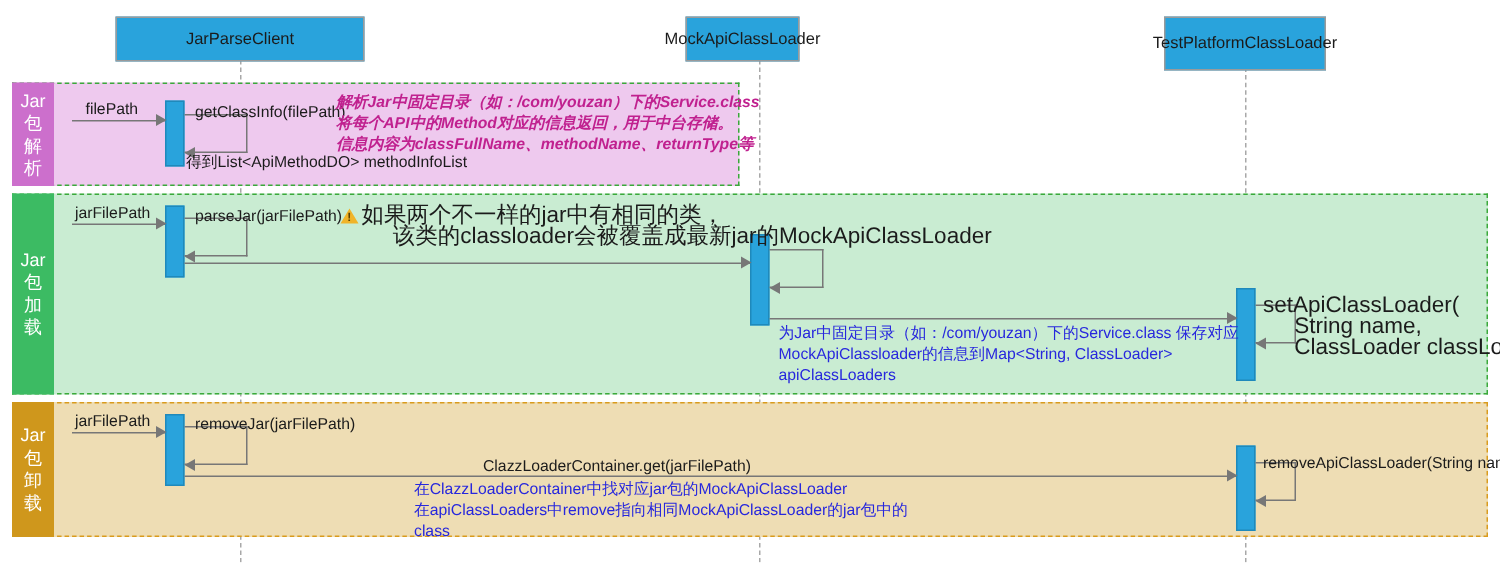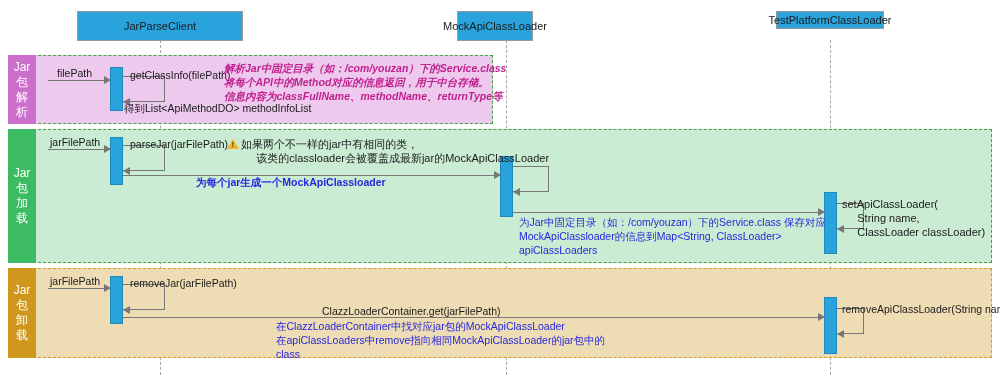--- a/index.html
+++ b/index.html
@@ -124,21 +124,21 @@
   .note-blue {
     position: absolute;
     font-size: 10.5px;
     color: #2727dd;
     white-space: pre;
     line-height: 14px;
   }
   .note-blue.bold { font-weight: bold; }
   .note-dark {
     position: absolute;
-    font-size: 11px;
+    font-size: 15px;
     color: #1b1b1b;
     white-space: pre;
     line-height: 14px;
   }
   .warn-icon {
     position: absolute;
     width: 0; height: 0;
     border-left: 6px solid transparent;
     border-right: 6px solid transparent;
     border-bottom: 10px solid #f0b429;
@@ -192,21 +192,21 @@
       <span>载</span>
     </div>
   </div>
 
   <div class="lifeline-head" style="left:77px; top:11px; width:166px; height:30px;">
     <span>JarParseClient</span>
   </div>
   <div class="lifeline-head" style="left:457px; top:11px; width:76px; height:30px;">
     <span>MockApiClassLoader</span>
   </div>
-  <div class="lifeline-head" style="left:776px; top:11px; width:108px; height:18px;">
+  <div class="lifeline-head" style="left:776px; top:11px; width:108px; height:36px;">
     <span>TestPlatformClassLoader</span>
   </div>
 
   <div class="activation" style="left:110px; top:67px; width:13px; height:44px;"></div>
 
   <div class="msg-line" style="left:48px; top:80px; width:62px;"></div>
   <div class="arrow-head right" style="left:104px; top:76px;"></div>
   <div class="label" style="left:57px; top:67px;">filePath</div>
 
   <div class="self-call" style="left:123px; top:76px; width:42px; height:26px;"></div>
@@ -230,21 +230,20 @@
   <div class="self-call" style="left:123px; top:145px; width:42px; height:26px;"></div>
   <div class="arrow-head left" style="left:123px; top:167px;"></div>
   <div class="label" style="left:130px; top:138px;text-align:center;">parseJar(jarFilePath)</div>
 
   <div class="warn-icon" style="left:227px; top:139px;"></div>
   <div class="note-dark" style="left:241px; top:137px;">如果两个不一样的jar中有相同的类，
      该类的classloader会被覆盖成最新jar的MockApiClassLoader</div>
 
   <div class="msg-line" style="left:123px; top:175px; width:377px;"></div>
   <div class="arrow-head right" style="left:494px; top:171px;"></div>
-  <div class="note-blue bold" style="left:196px; top:175px;">为每个jar生成一个MockApiClassloader</div>
 
   <div class="self-call" style="left:513px; top:166px; width:36px; height:26px;"></div>
   <div class="arrow-head left" style="left:513px; top:188px;"></div>
 
   <div class="msg-line" style="left:513px; top:212px; width:311px;"></div>
   <div class="arrow-head right" style="left:818px; top:208px;"></div>
   <div class="note-blue" style="left:519px; top:215px;">为Jar中固定目录（如：/com/youzan）下的Service.class 保存对应
 MockApiClassloader的信息到Map&lt;String, ClassLoader&gt;
 apiClassLoaders</div>
 

